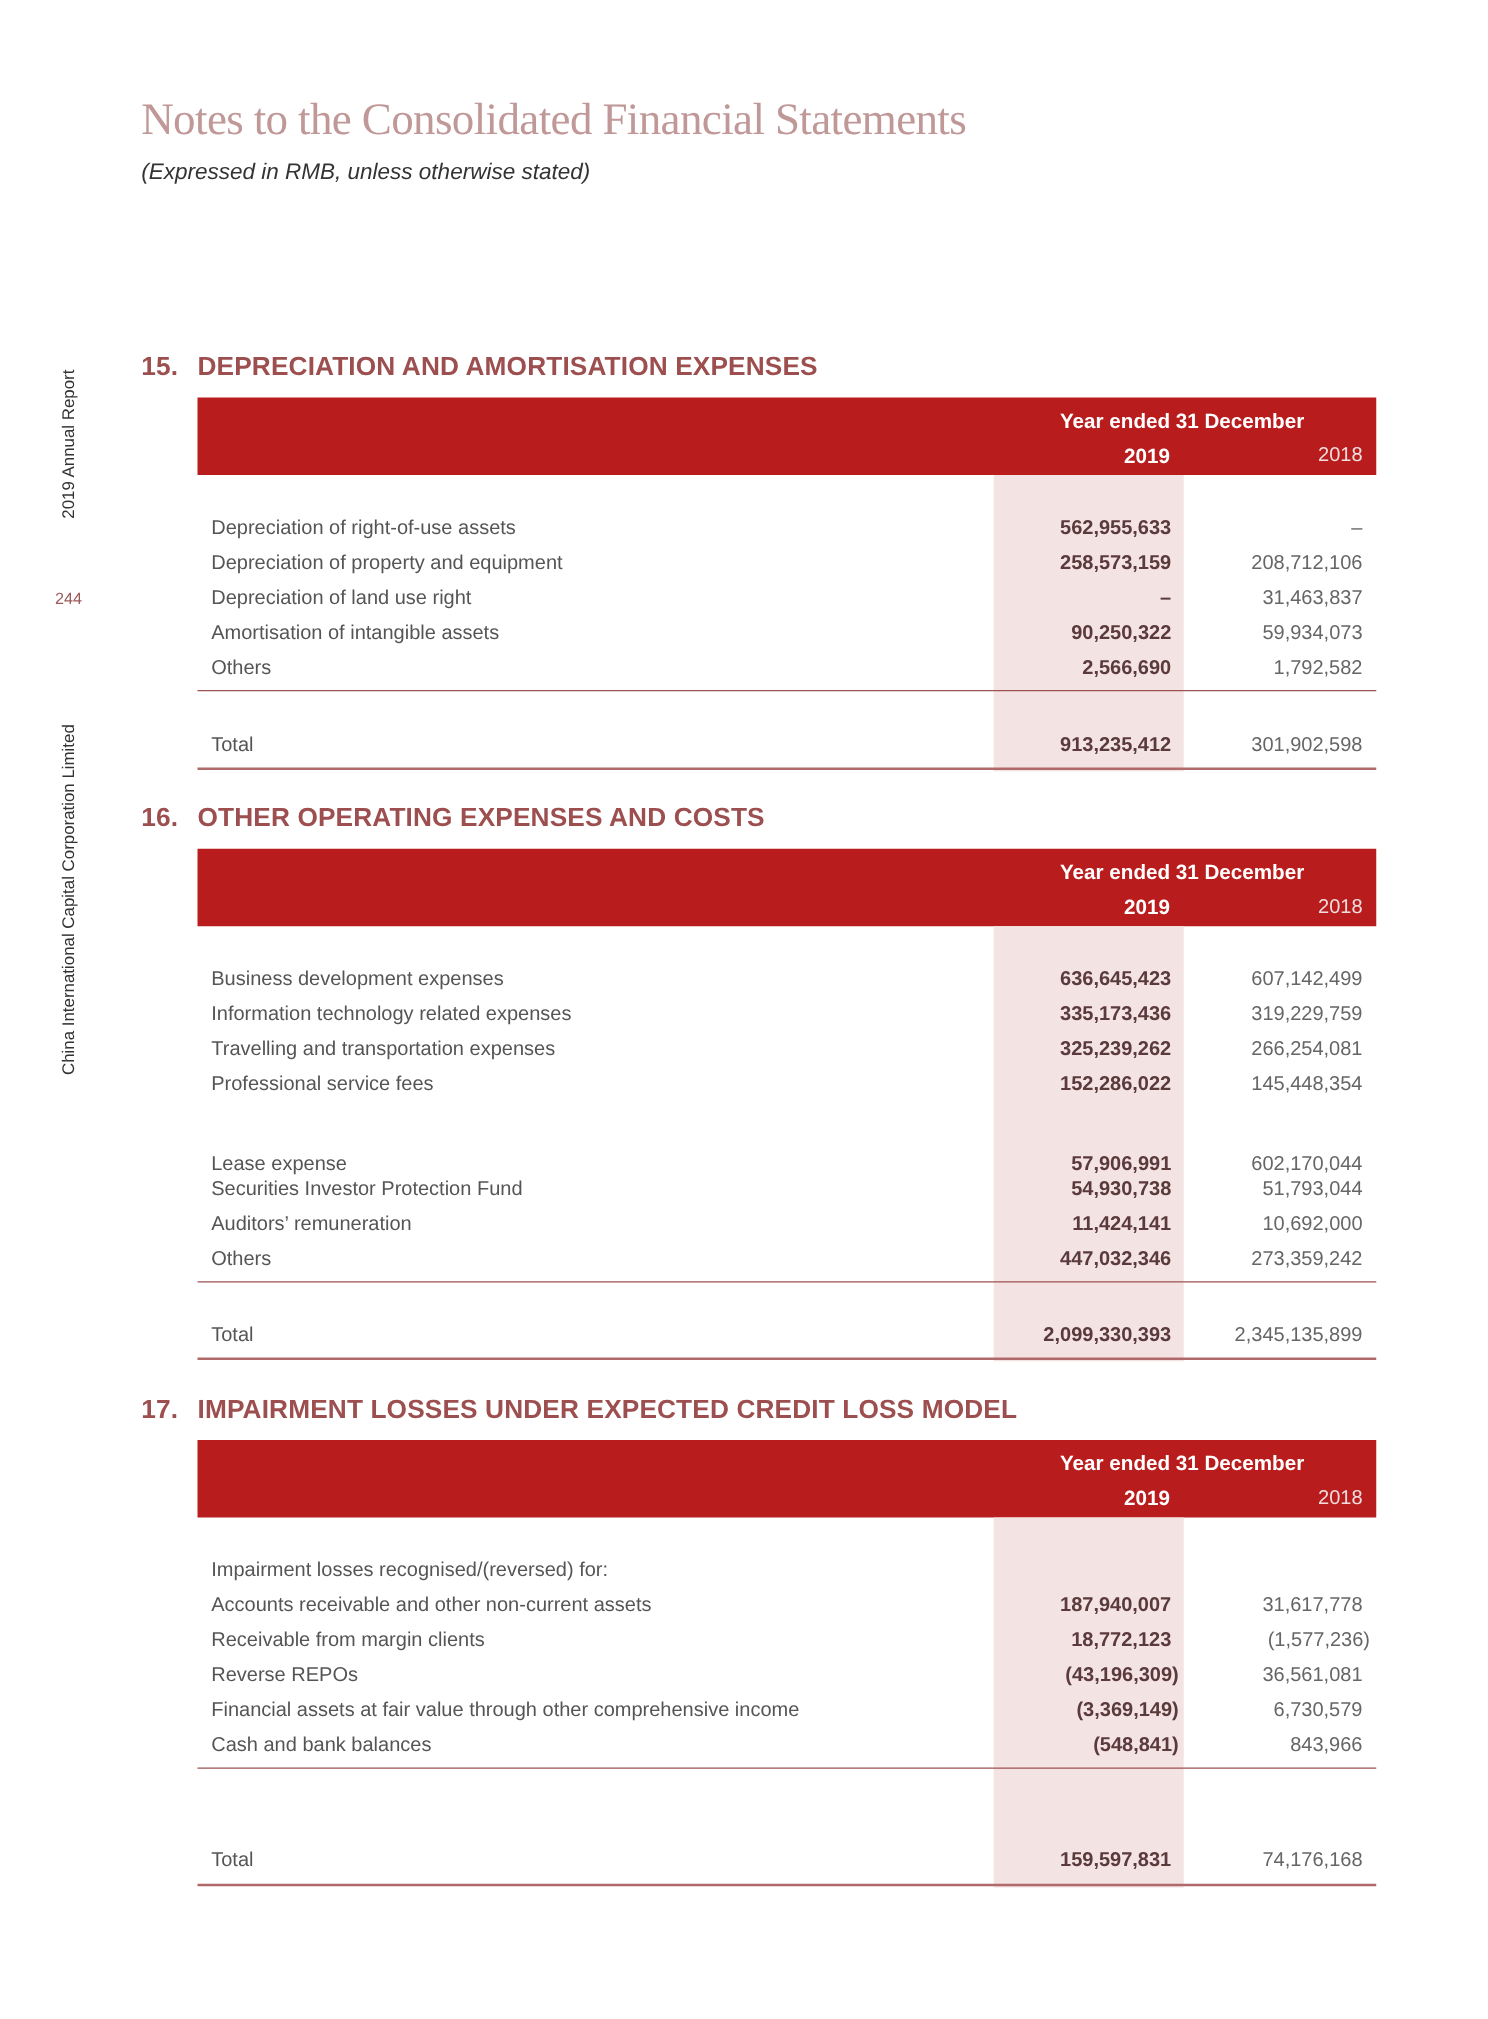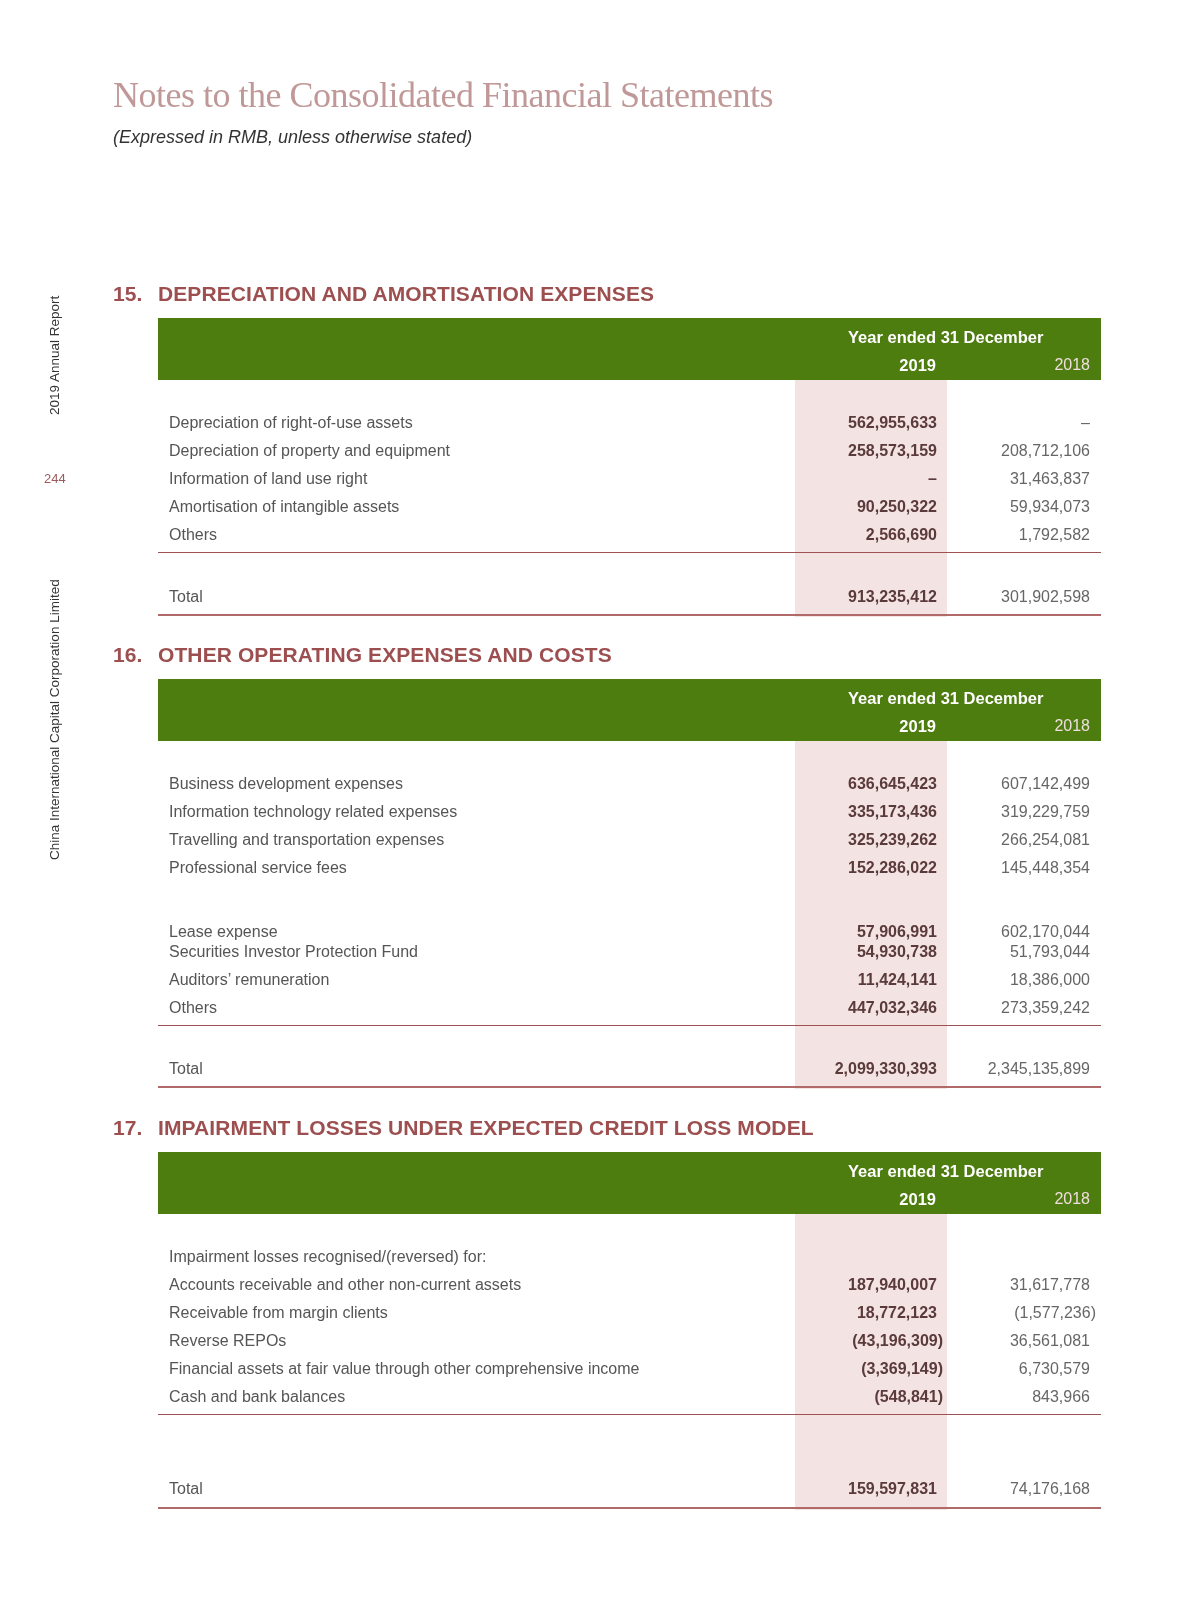--- a/index.html
+++ b/index.html
@@ -14,21 +14,21 @@
                  font-size: 13.5px; color: #333; white-space: nowrap; }
   .side-page { position: absolute; left: 44px; top: 471px; font-size: 13px; color: #9e5a5a; }
   .side-company { position: absolute; left: 47px; top: 860px; transform-origin: left top; transform: rotate(-90deg);
                   font-size: 13.5px; color: #333; white-space: nowrap; }
 
   .section { position: absolute; left: 113px; width: 988px; }
   .section-heading { font-size: 21px; font-weight: bold; color: #9d4f50; white-space: nowrap; letter-spacing: 0.1px; }
   .section-heading .num { display: inline-block; width: 45px; }
 
   .table { position: absolute; left: 45px; width: 943px; }
-  .table-header { position: relative; height: 62px; background: #4d7c0f; }
+  .table-header { position: relative; height: 62px; background: #b91c1c; }
   .hdr-period { position: absolute; left: 690px; top: 10px; font-size: 16.5px; font-weight: bold; color: #ffffff; white-space: nowrap; }
   .hdr-2019 { position: absolute; right: 165px; top: 38px; font-size: 16.5px; font-weight: bold; color: #ffffff; }
   .hdr-2018 { position: absolute; right: 11px; top: 38px; font-size: 16px; color: #f0dede; }
 
   .shade { position: absolute; left: 637px; width: 152px; background: #f4e3e3; }
   .row { position: absolute; left: 0; width: 943px; height: 28px; font-size: 16px; }
   .row .label { position: absolute; left: 11px; top: 4px; color: #555; white-space: nowrap; }
   .row .v2019 { position: absolute; right: 164px; top: 4px; font-weight: bold; color: #5a3a3a; white-space: nowrap; }
   .row .v2019.paren { right: 158px; }
   .row .v2018 { position: absolute; right: 11px; top: 4px; color: #666; white-space: nowrap; }
@@ -61,21 +61,21 @@
       <span class="label">Depreciation of right-of-use assets</span>
       <span class="v2019">562,955,633</span>
       <span class="v2018">–</span>
     </div>
     <div class="row" style="top:120px;">
       <span class="label">Depreciation of property and equipment</span>
       <span class="v2019">258,573,159</span>
       <span class="v2018">208,712,106</span>
     </div>
     <div class="row" style="top:148px;">
-      <span class="label">Information of land use right</span>
+      <span class="label">Depreciation of land use right</span>
       <span class="v2019">–</span>
       <span class="v2018">31,463,837</span>
     </div>
     <div class="row" style="top:176px;">
       <span class="label">Amortisation of intangible assets</span>
       <span class="v2019">90,250,322</span>
       <span class="v2018">59,934,073</span>
     </div>
     <div class="row" style="top:204px;">
       <span class="label">Others</span>
@@ -129,21 +129,21 @@
       <span class="v2018">602,170,044</span>
     </div>
     <div class="row" style="top:260px;">
       <span class="label">Securities Investor Protection Fund</span>
       <span class="v2019">54,930,738</span>
       <span class="v2018">51,793,044</span>
     </div>
     <div class="row" style="top:288px;">
       <span class="label">Auditors’ remuneration</span>
       <span class="v2019">11,424,141</span>
-      <span class="v2018">18,386,000</span>
+      <span class="v2018">10,692,000</span>
     </div>
     <div class="row" style="top:316px;">
       <span class="label">Others</span>
       <span class="v2019">447,032,346</span>
       <span class="v2018">273,359,242</span>
     </div>
     <div class="rule" style="top:346px;"></div>
     <div class="row" style="top:377px;">
       <span class="label">Total</span>
       <span class="v2019">2,099,330,393</span>

